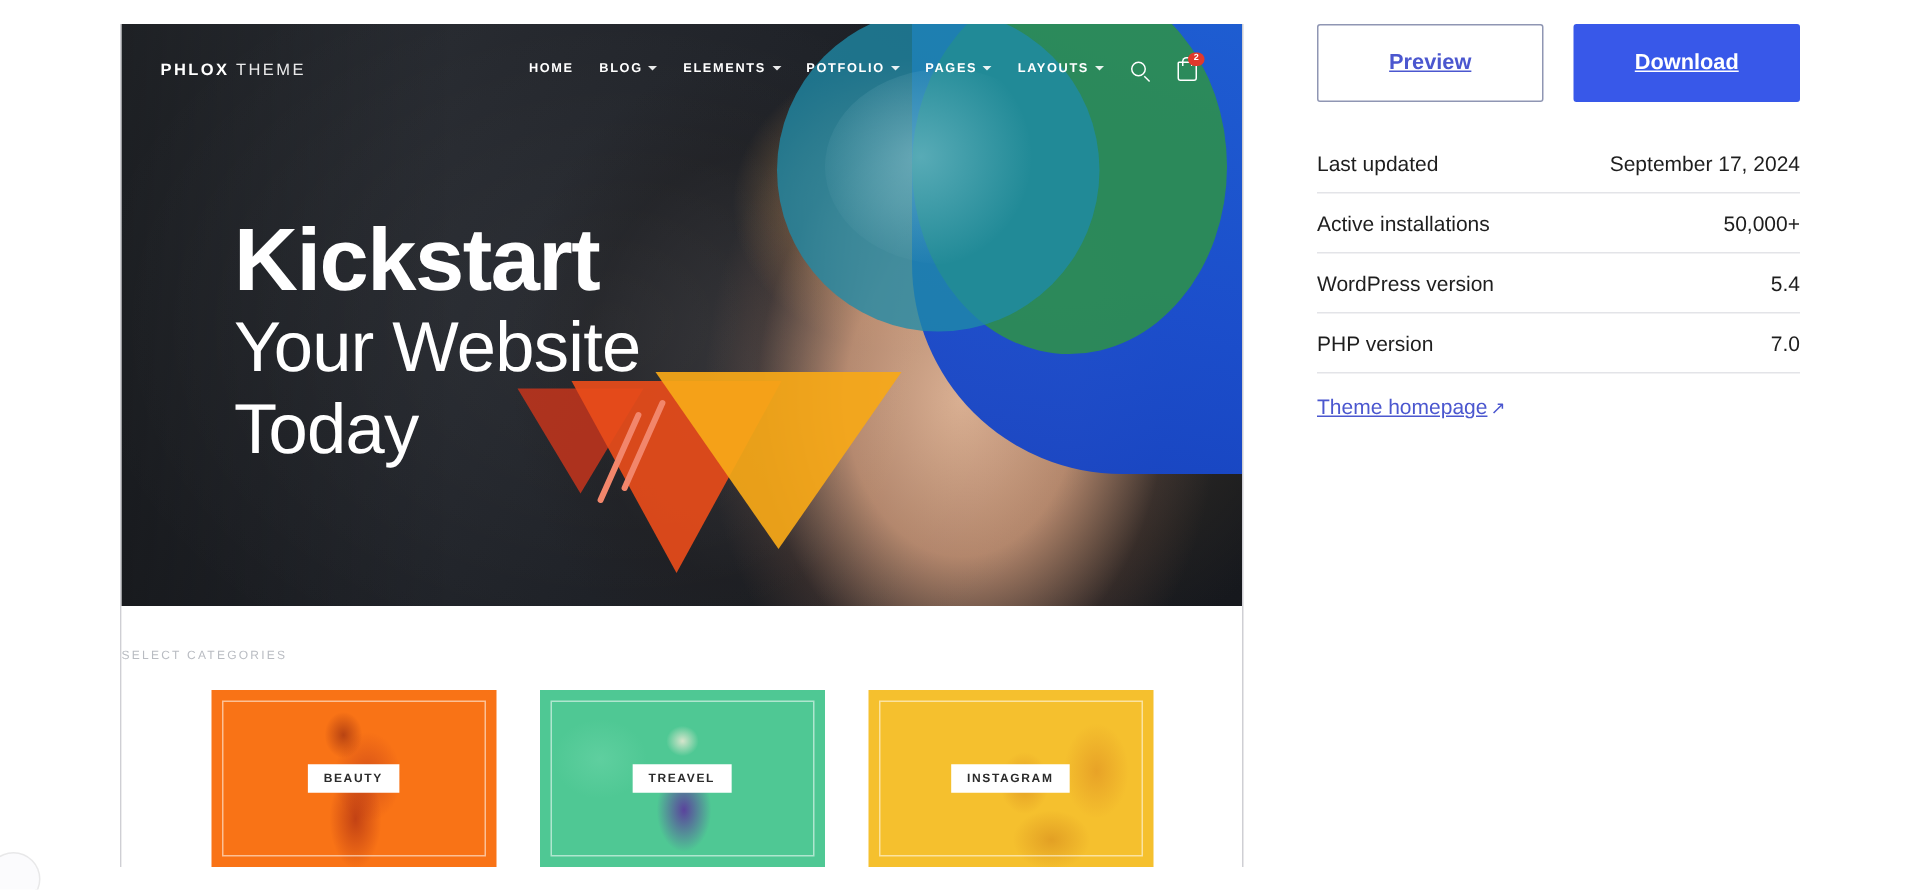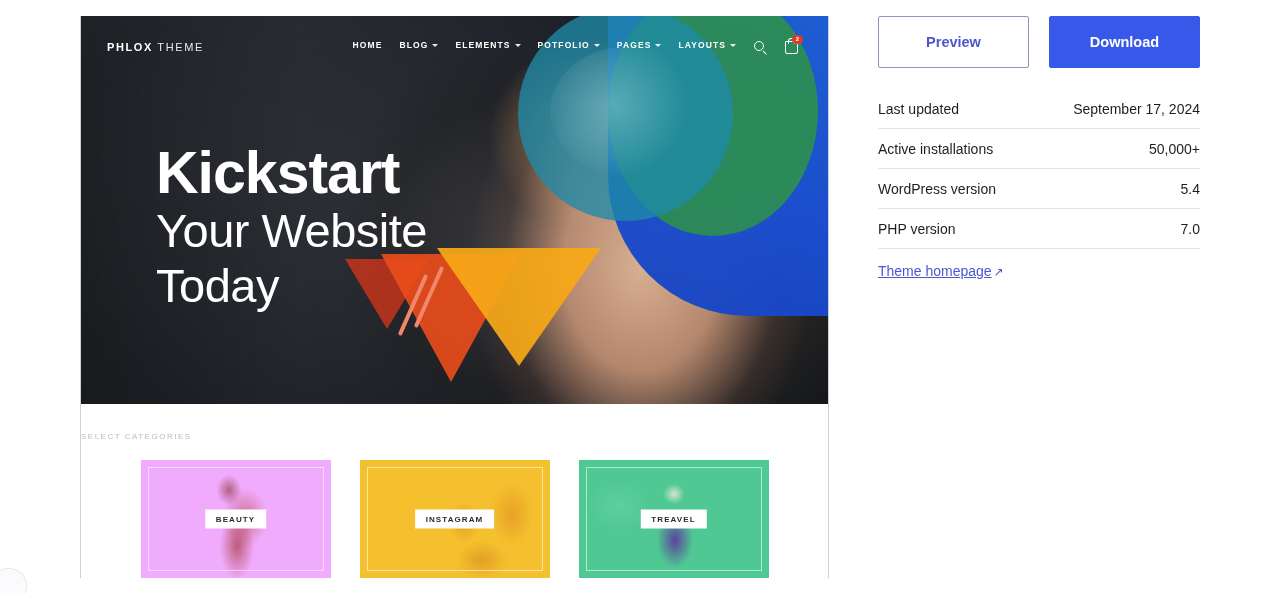--- a/index.html
+++ b/index.html
@@ -87,41 +87,41 @@
   .cats-title{padding-top:28px;font-size:8px;letter-spacing:1.5px;
     color:#b9bcc2;font-weight:500;}
   .cat-row{display:flex;gap:29px;justify-content:center;margin-top:19px;}
   .cat{position:relative;width:190px;height:118px;overflow:hidden;}
   .cat .inner-border{position:absolute;left:7px;top:7px;right:7px;bottom:7px;
     border:1px solid rgba(255,255,255,.55);}
   .cat .tag{position:absolute;left:50%;top:50%;transform:translate(-50%,-50%);
     background:#fff;color:#2b2b2b;font-size:8px;letter-spacing:1.1px;font-weight:600;
     padding:5px 11px;white-space:nowrap;}
   .cat .silh{position:absolute;inset:0;}
-  .c1{background:#f0abfc;}
+  .c1{background:#f97316;}
   .c1 .silh{background:
       radial-gradient(ellipse 24px 46px at 96px 86px, rgba(150,26,18,.55) 0%, rgba(150,26,18,0) 72%),
       radial-gradient(ellipse 18px 22px at 88px 30px, rgba(120,20,14,.5) 0%, rgba(120,20,14,0) 70%),
       radial-gradient(ellipse 30px 40px at 104px 58px, rgba(170,40,26,.45) 0%, rgba(170,40,26,0) 75%);}
   .c2{background:#4fc894;}
   .c2 .silh{background:
       radial-gradient(ellipse 26px 40px at 96px 80px, rgba(92,44,158,.85) 0%, rgba(92,44,158,0) 70%),
       radial-gradient(ellipse 15px 14px at 95px 34px, rgba(228,232,210,.9) 0%, rgba(228,232,210,0) 72%),
       radial-gradient(ellipse 40px 34px at 40px 46px, rgba(110,214,170,.5) 0%, rgba(110,214,170,0) 78%);}
   .c3{background:#f5c02e;}
   .c3 .silh{background:
       radial-gradient(ellipse 30px 44px at 152px 54px, rgba(226,150,36,.7) 0%, rgba(226,150,36,0) 72%),
       radial-gradient(ellipse 22px 28px at 104px 62px, rgba(215,136,30,.6) 0%, rgba(215,136,30,0) 74%),
       radial-gradient(ellipse 34px 26px at 122px 100px, rgba(208,128,26,.5) 0%, rgba(208,128,26,0) 76%);}
 
   
   .side{position:absolute;left:878px;top:16px;width:322px;}
   .btn-row{display:flex;gap:20px;}
   .btn{flex:1;height:52px;border-radius:2px;font-size:14.5px;font-weight:600;
-    display:flex;align-items:center;justify-content:center;cursor:pointer;box-sizing:border-box;}
+    display:flex;align-items:center;justify-content:center;cursor:pointer;box-sizing:border-box;text-decoration:underline;}
   .btn-preview{background:#fff;border:1px solid #8f96b3;color:#4b57cf;}
   .btn-download{background:#3858e9;color:#fff;border:1px solid #3858e9;}
   .meta{margin-top:29px;}
   .meta-row{display:flex;justify-content:space-between;align-items:center;
     padding:12px 0 11px;border-bottom:1px solid #e3e4e8;font-size:14px;color:#1e1e1e;}
   .meta-row:first-child{padding-top:4px;}
   .meta-label{font-weight:400;}
   .meta-value{font-weight:400;text-align:right;}
   .homepage{margin-top:14px;font-size:14px;color:#4b57cf;text-decoration:underline;
     display:inline-block;cursor:pointer;}
@@ -196,30 +196,30 @@
     </div>
 
     <div class="cats">
       <div class="cats-title">SELECT CATEGORIES</div>
       <div class="cat-row">
         <div class="cat c1">
           <div class="silh"></div>
           <div class="inner-border"></div>
           <div class="tag">BEAUTY</div>
         </div>
+        <div class="cat c2">
+          <div class="silh"></div>
+          <div class="inner-border"></div>
+          <div class="tag">TREAVEL</div>
+        </div>
         <div class="cat c3">
           <div class="silh"></div>
           <div class="inner-border"></div>
           <div class="tag">INSTAGRAM</div>
         </div>
-        <div class="cat c2">
-          <div class="silh"></div>
-          <div class="inner-border"></div>
-          <div class="tag">TREAVEL</div>
-        </div>
       </div>
     </div>
   </div>
 
   <div class="side">
     <div class="btn-row">
       <div class="btn btn-preview">Preview</div>
       <div class="btn btn-download">Download</div>
     </div>
 

